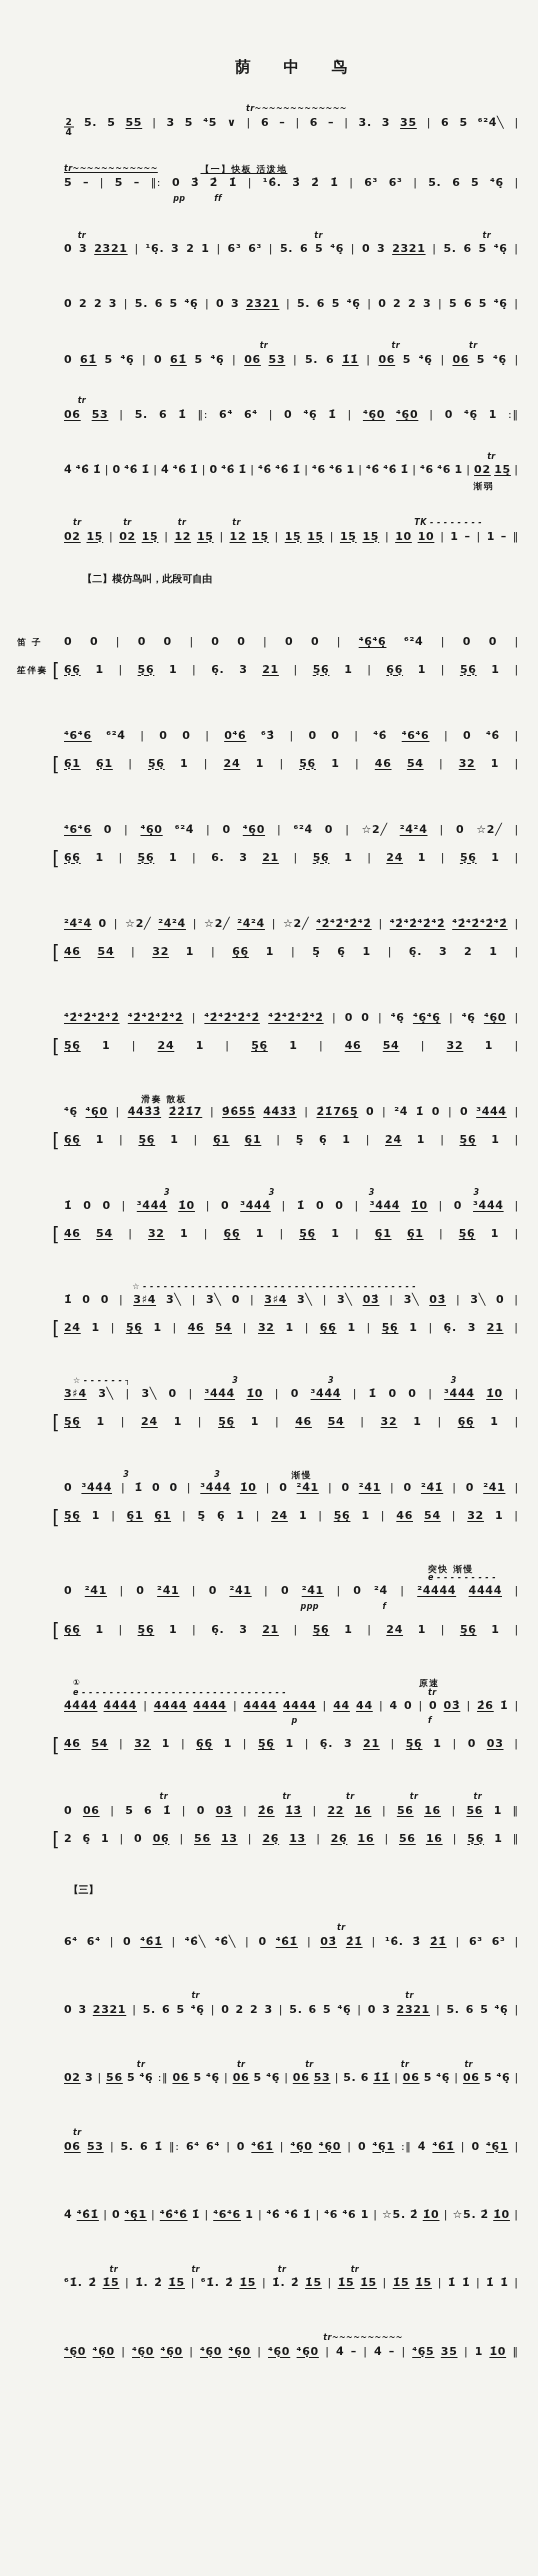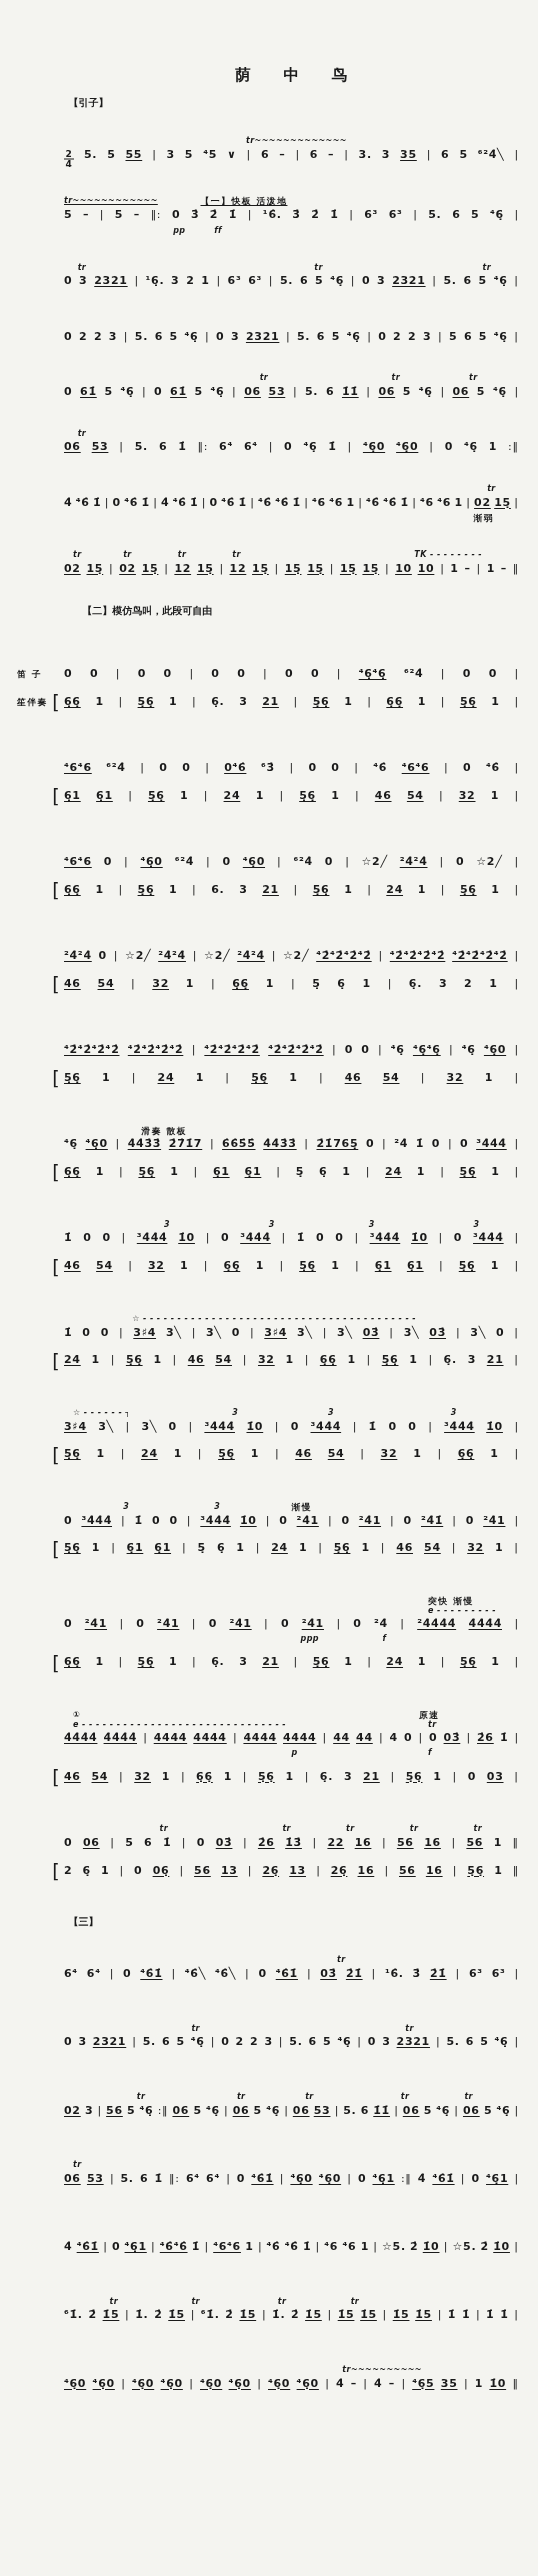--- a/index.html
+++ b/index.html
@@ -1,21 +1,21 @@
 <!DOCTYPE html>
 <html style="font-size:11.7px"><head>
 <meta charset="utf-8">
 <style>
   html,body{margin:0;padding:0;}
   body{
     width:538px;height:2576px;overflow:hidden;position:relative;
     background:#f4f4f0;color:#1a1a1a;
     font-family:"DejaVu Sans",sans-serif;
   }
-  .sheet{padding:12px 19px 0 64px;}
+  .sheet{padding:4px 19px 0 64px;}
   .title{
     text-align:center;font-size:15.4px;font-weight:bold;
     padding-top:53px;letter-spacing:0.7px;
   }
   .meta{
     display:flex;justify-content:space-between;align-items:baseline;
     margin-top:31px;font-size:9.5px;font-weight:bold;
   }
   .heading{font-weight:bold;font-size:10px;margin-top:25px;}
   .heading.tight{margin-top:10.2px;}
@@ -56,21 +56,20 @@
   .footnote{margin-top:22px;}
   .fn-rule{width:110px;border-top:1.1px solid #1a1a1a;margin-left:-2.9px;}
   .fn-text{font-size:9.1px;font-weight:bold;margin-top:7.3px;letter-spacing:0.7px;}
 </style>
 </head>
 <body>
 
 <div class="sheet">
   <div class="title">荫　　中　　鸟</div>
   <div id="score-body">
-      <div class="heading tight" style="margin-left: 1%;">【引子】</div>
       <div class="line">
         <div class="strip above" style="height: 11.7px;">
           <span class="ann" style="left: 40%;">tr~~~~~~~~~~~~~</span>
         </div>
         <div class="notes">
           <span class="ts tok">
             <span class="">2</span>
             <span class="">4</span>
           </span>
           <span class="tok">5.</span>
@@ -582,23 +581,23 @@
       <div class="duet">
         <div class="line">
           <div class="strip above" style="height: 11.7px;">
             <span class="ann cjk" style="left: 17%;">滑奏 散板</span>
           </div>
           <div class="notes">
             <span class="tok">⁴6̣</span>
             <span class="tok beam">⁴6̣0</span>
             <span class="tok bar">|</span>
             <span class="tok beam">4̇4̇3̇3̇</span>
-            <span class="tok beam">2̇7̇1̇7</span>
-            <span class="tok bar">|</span>
-            <span class="tok beam">6̇6̇5̇5̇</span>
+            <span class="tok beam">2̇2̇1̇7</span>
+            <span class="tok bar">|</span>
+            <span class="tok beam">9̇6̇5̇5̇</span>
             <span class="tok beam">4̇4̇3̇3̇</span>
             <span class="tok bar">|</span>
             <span class="tok beam">2̇1̇765̣</span>
             <span class="tok">0</span>
             <span class="tok bar">|</span>
             <span class="tok">²4̇</span>
             <span class="tok">1̇</span>
             <span class="tok">0</span>
             <span class="tok bar">|</span>
             <span class="tok">0</span>
@@ -1237,21 +1236,21 @@
           <span class="tok">1̇</span>
           <span class="tok">1̇</span>
           <span class="tok bar">|</span>
           <span class="tok">1̇</span>
           <span class="tok">1̇</span>
           <span class="tok bar">|</span>
         </div>
       </div>
       <div class="line s3">
         <div class="strip above" style="height: 11.7px;">
-          <span class="ann" style="left: 57%; margin-left: 19px;">tr~~~~~~~~~~</span>
+          <span class="ann" style="left: 57%;">tr~~~~~~~~~~</span>
         </div>
         <div class="notes">
           <span class="tok beam">⁴6̣0</span>
           <span class="tok beam">⁴6̣0</span>
           <span class="tok bar">|</span>
           <span class="tok beam">⁴6̣0</span>
           <span class="tok beam">⁴6̣0</span>
           <span class="tok bar">|</span>
           <span class="tok beam">⁴6̣0</span>
           <span class="tok beam">⁴6̣0</span>

